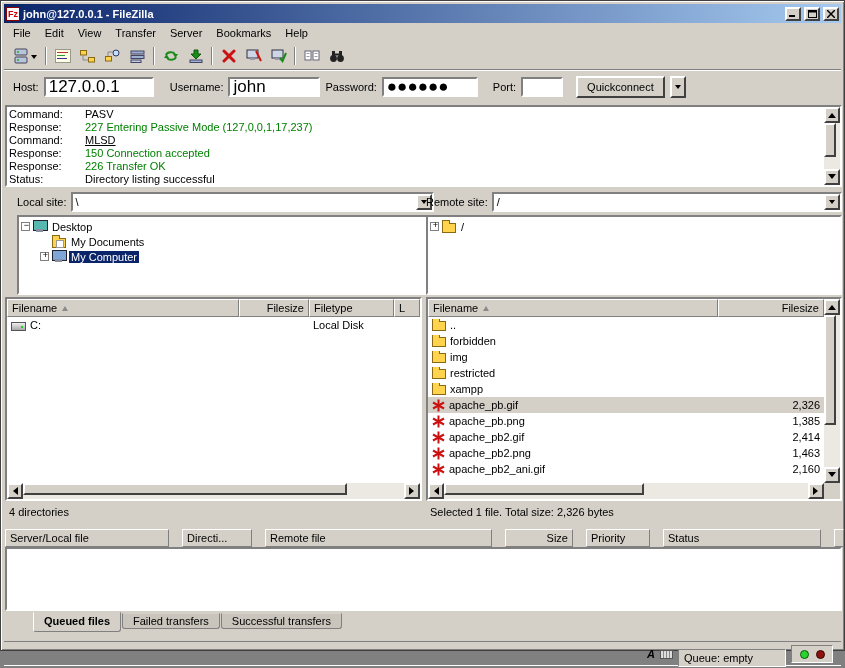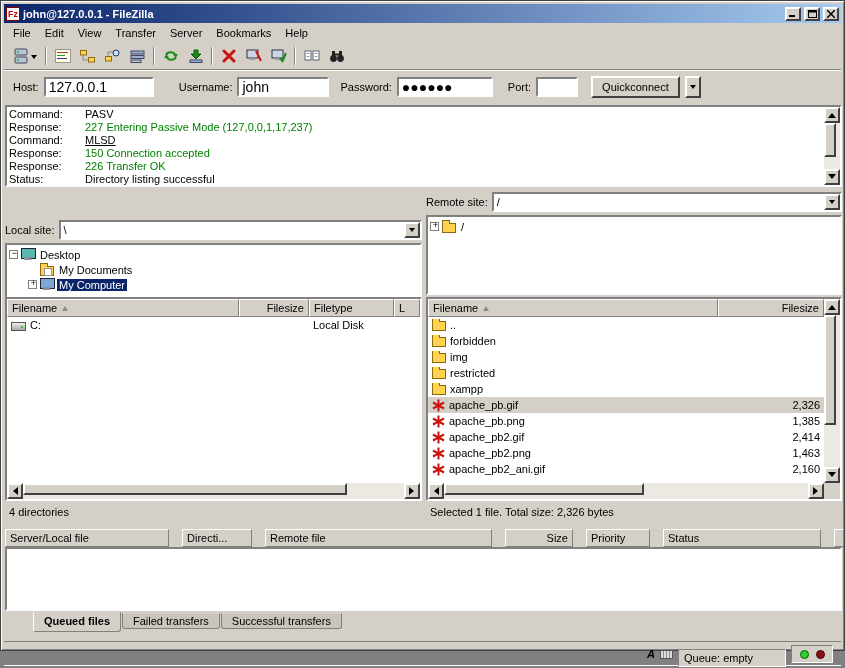--- a/index.html
+++ b/index.html
@@ -30,21 +30,21 @@
   .toolbar{position:absolute;left:3px;top:42px;right:3px;height:27px;display:flex;align-items:center;
            padding:0 4px;border-bottom:1px solid #808080;box-shadow:0 1px 0 #ffffff;}
   .tb-btn{width:25px;height:23px;display:flex;align-items:center;justify-content:center;gap:1px;
           background:transparent;border:1px solid transparent;padding:0;}
   .tb-sep{width:2px;height:18px;border-left:1px solid #808080;border-right:1px solid #ffffff;margin:0 3px;flex:none;}
   .caret{width:0;height:0;border:3px solid transparent;border-top:4px solid #000;margin-top:4px;}
 
   
   .quickbar{position:absolute;left:3px;top:70px;right:3px;height:32px;display:flex;align-items:center;gap:5px;padding:0 9px;}
   .field{height:20px;border:2px solid;border-color:#808080 #ffffff #ffffff #808080;background:#fff;
-         font-family:inherit;font-size:14px;padding:0 3px;}
+         font-family:inherit;font-size:17px;padding:0 3px;}
   .f-host{width:110px}.f-user{width:92px}.f-pass{width:96px}.f-port{width:42px}
   .qc-btn{height:22px;padding:0 9px;border:2px solid;border-color:#ffffff #404040 #404040 #ffffff;
           background:var(--face);font-family:inherit;font-size:11px;}
   .qc-arrow{width:16px;height:22px;border:2px solid;border-color:#ffffff #404040 #404040 #ffffff;
             background:var(--face);display:flex;align-items:center;justify-content:center;padding:0;}
   .qb-label{white-space:nowrap;}
 
   
   .log{position:absolute;left:4px;top:104px;width:837px;height:82px;border:2px solid;
        border-color:#808080 #ffffff #ffffff #808080;background:#fff;display:flex;}
@@ -61,21 +61,21 @@
   .htrack{flex:1;position:relative;}
   .vthumb{position:absolute;left:0;width:12px;border:2px solid;border-color:#ffffff #404040 #404040 #ffffff;background:var(--face);}
   .hthumb{position:absolute;top:0;height:12px;border:2px solid;border-color:#ffffff #404040 #404040 #ffffff;background:var(--face);}
   .tri-up{width:0;height:0;border:4px solid transparent;border-bottom:5px solid #000;margin-top:-3px;}
   .tri-down{width:0;height:0;border:4px solid transparent;border-top:5px solid #000;margin-bottom:-3px;}
   .tri-left{width:0;height:0;border:4px solid transparent;border-right:5px solid #000;margin-left:-3px;}
   .tri-right{width:0;height:0;border:4px solid transparent;border-left:5px solid #000;margin-right:-3px;}
 
   
   .pane{position:absolute;top:190px;height:104px;}
-  .pane-local{left:4px;width:417px;margin-top:28px;}
+  .pane-local{left:16px;width:417px;}
   .pane-remote{left:425px;width:416px;}
   .site-row{height:22px;display:flex;align-items:center;gap:4px;}
   .combo{flex:1;height:20px;border:2px solid;border-color:#808080 #ffffff #ffffff #808080;background:#fff;
          display:flex;align-items:center;}
   .combo-text{flex:1;padding:0 3px;white-space:nowrap;overflow:hidden;}
   .combo-btn{width:16px;height:16px;border:2px solid;border-color:#ffffff #404040 #404040 #ffffff;
              background:var(--face);display:flex;align-items:center;justify-content:center;padding:0;flex:none;}
   .tree{margin-top:2px;height:80px;border:2px solid;border-color:#808080 #ffffff #ffffff #808080;
         background:#fff;padding:2px 2px;overflow:hidden;}
   .tree-row{display:flex;align-items:center;height:15px;gap:3px;}
@@ -290,23 +290,23 @@
           <rect x="3" y="2" width="3" height="5" fill="#222"></rect>
           <rect x="10" y="2" width="3" height="5" fill="#222"></rect>
           <rect x="6" y="4.5" width="4" height="2" fill="#222"></rect>
         </svg>
     </button>
   </div>
 
   <div class="quickbar">
     <span class="qb-label">Host:</span>
     <input class="field f-host" value="127.0.0.1" style="">
-    <span class="qb-label" style="margin-left:20px">Username:</span>
+    <span class="qb-label" style="margin-left:11px">Username:</span>
     <input class="field f-user" value="john" style="">
-    <span class="qb-label" style="margin-left:6px">Password:</span>
+    <span class="qb-label" style="">Password:</span>
     <input class="field f-pass" value="●●●●●●" style="">
     <span class="qb-label" style="margin-left:10px">Port:</span>
     <input class="field f-port" value="" style="">
     <button class="qc-btn" style="margin-left:8px">Quickconnect</button>
     <button class="qc-arrow">
         <span class="caret" style="margin-top:2px"></span>
       </button>
   </div>
 
   <div class="log">

